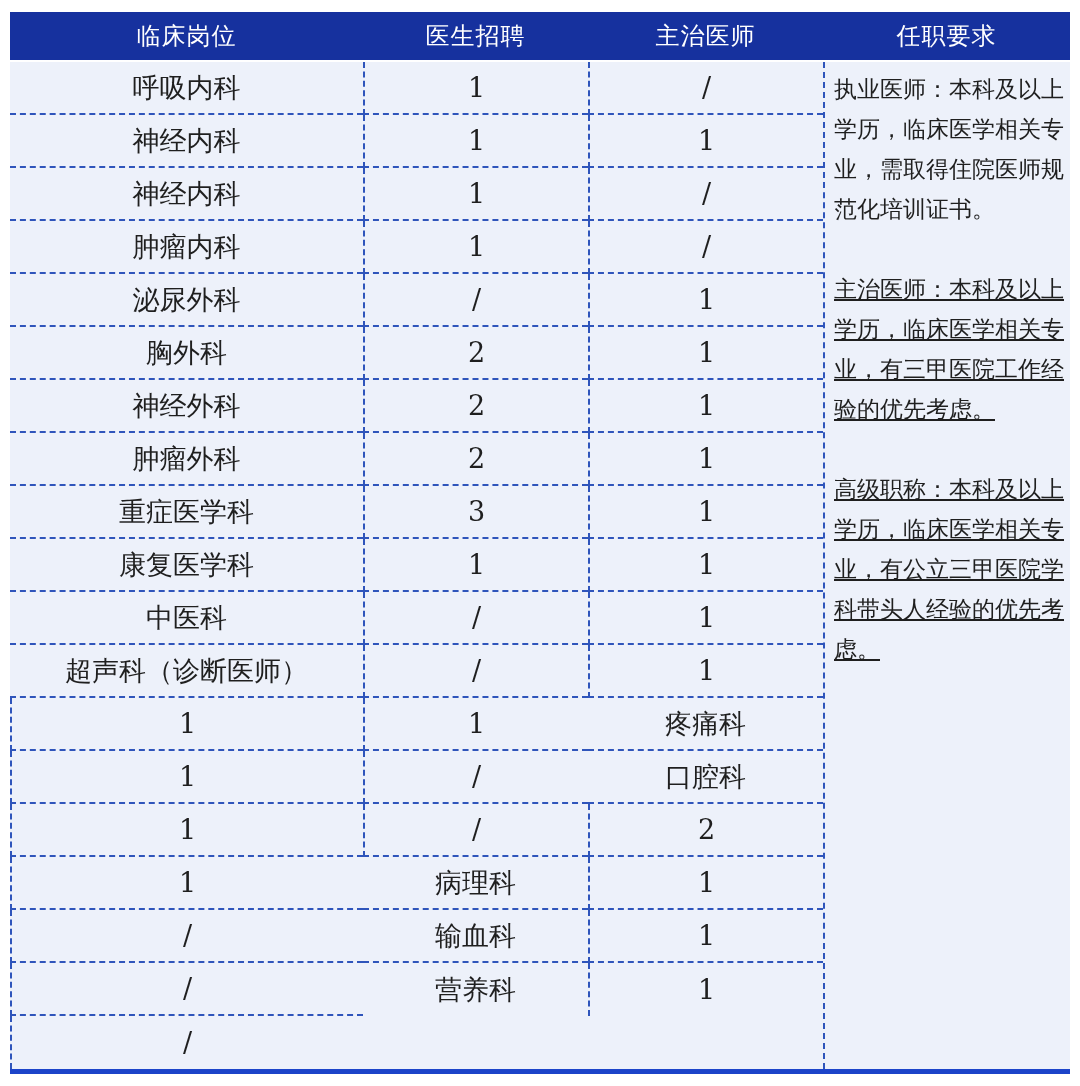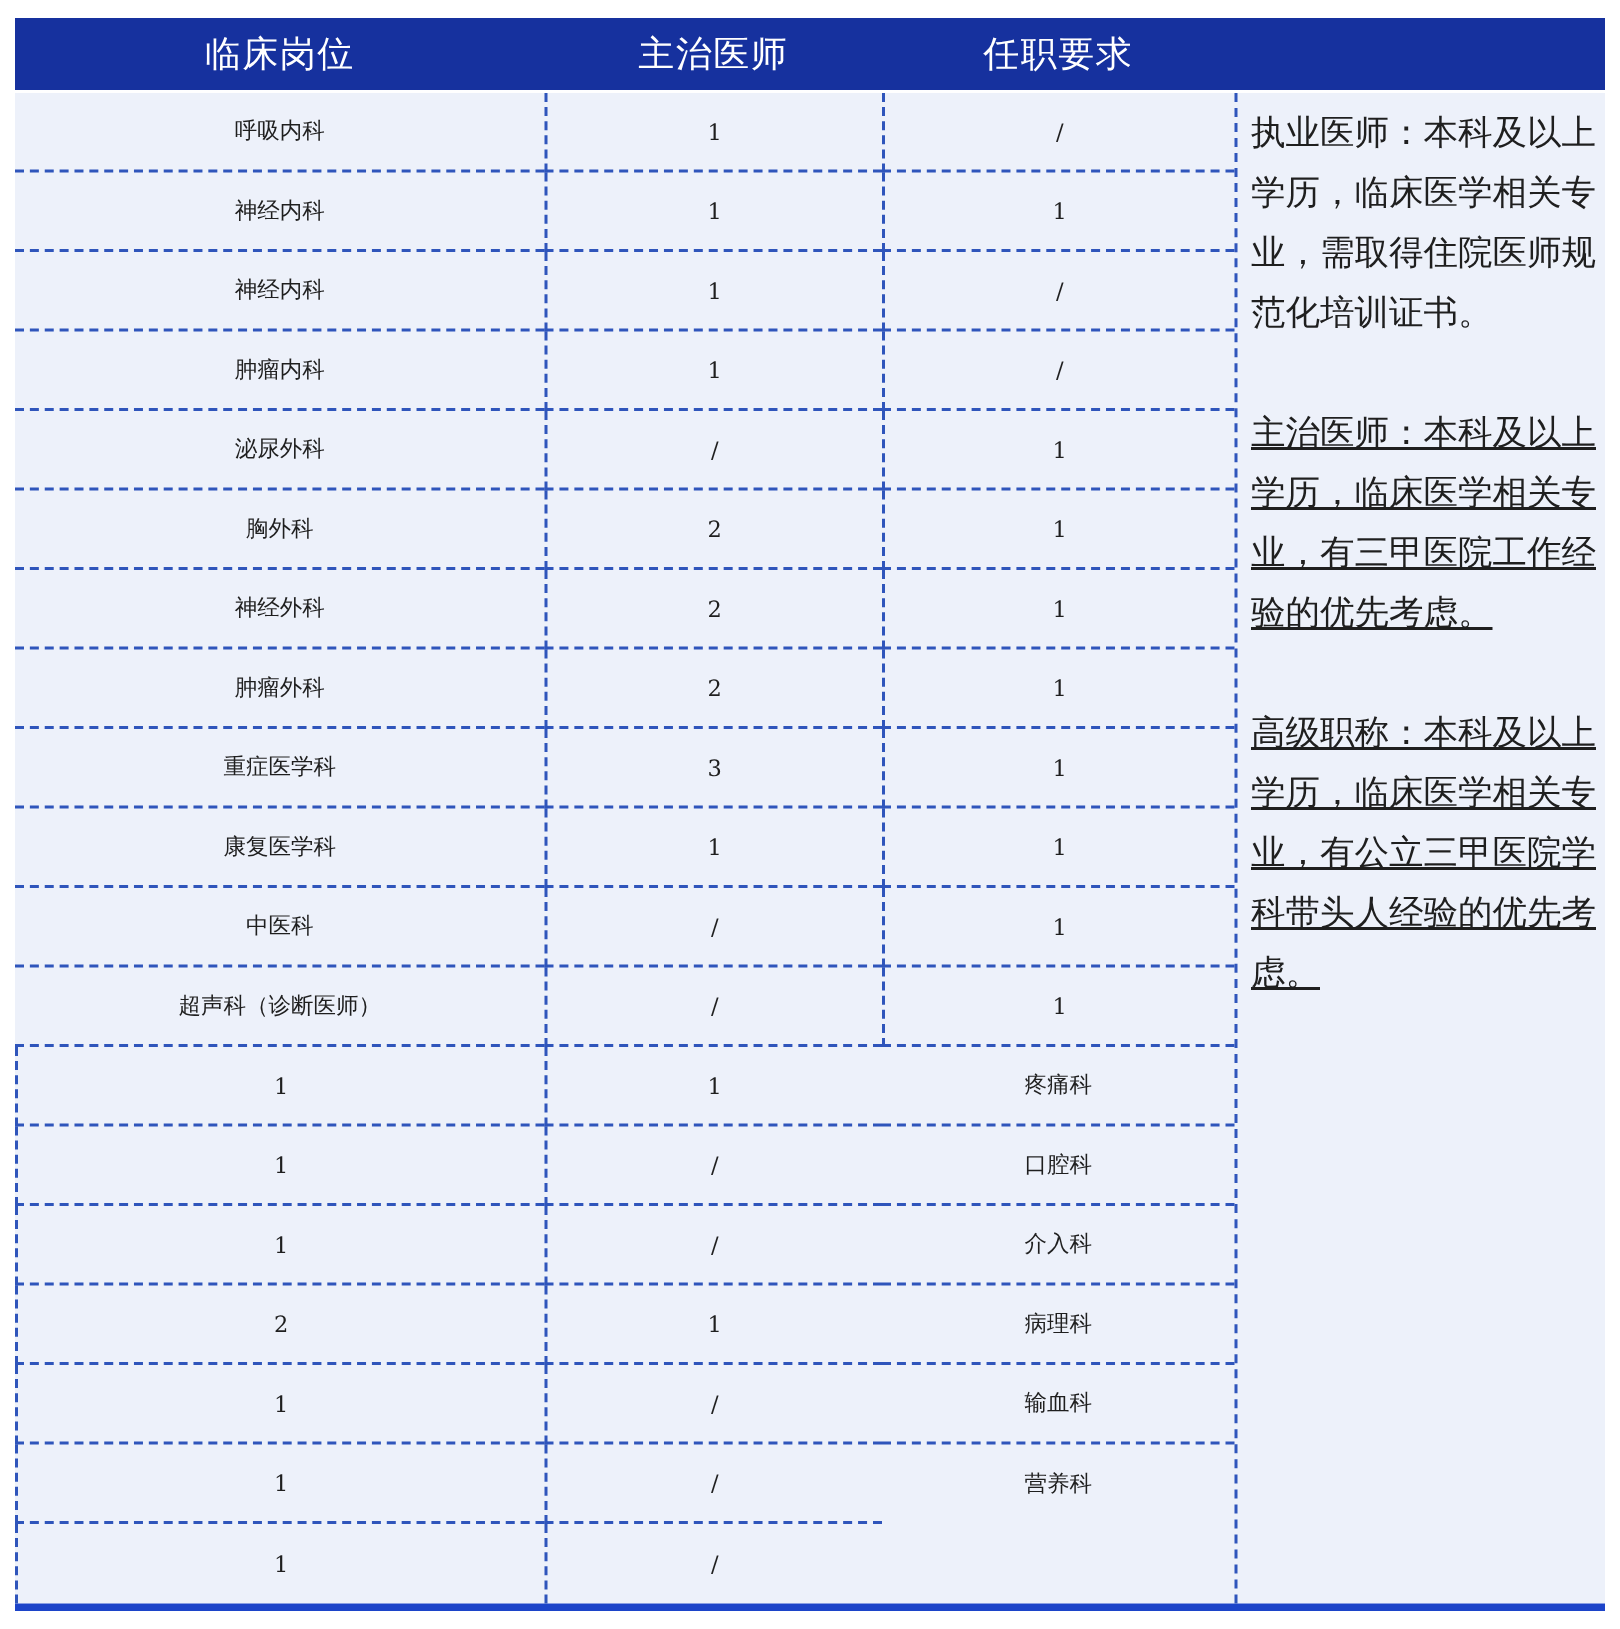--- a/index.html
+++ b/index.html
@@ -14,38 +14,39 @@
   html,body{width:1080px;height:1086px;background:#ffffff;
     font-family:"DejaVu Serif","Liberation Serif",serif;}
   .table-wrap{position:absolute;left:10px;top:12px;width:1060px;}
   .header-row{display:grid;grid-template-columns:353px 225px 235px 247px;
     height:50px;background:var(--header-bg);border-bottom:2px solid #ffffff;}
   .header-cell{display:flex;align-items:center;justify-content:center;
     color:var(--header-text);font-size:24px;letter-spacing:1px;}
   .body-grid{display:grid;grid-template-columns:353px 225px 235px 247px;
     grid-auto-rows:53px;background:var(--body-bg);color:var(--text);}
   .cell{display:flex;align-items:center;justify-content:center;
-    font-size:15px;overflow:hidden;white-space:nowrap;text-align:right;}
+    font-size:27px;overflow:hidden;white-space:nowrap;text-align:right;}
   .cell.c2,.cell.c3{border-left:2px dashed var(--grid-line);}
   .cell.hline{border-bottom:2px dashed var(--grid-line);}
   .req-cell{grid-column:4;grid-row:1 / span 19;
     border-left:2px dashed var(--grid-line);
     padding:7px 6px 8px 9px;font-size:23px;line-height:40px;
     color:var(--text);text-align:justify;}
   .req-cell p{margin:0;}
   .req-cell p + p{margin-top:40px;text-decoration:underline;}
   .bottom-bar{height:5px;background:var(--bottom-bar);}
 </style>
 </head>
 <body>
 
 <div class="table-wrap">
 
   <div class="header-row">
     <div class="header-cell">临床岗位</div>
+    <div class="header-cell">医生招聘</div>
     <div class="header-cell">主治医师</div>
     <div class="header-cell">任职要求</div>
   </div>
 
   <div class="body-grid">
     <div class="req-cell">
       <p>执业医师：本科及以上学历，临床医学相关专业，需取得住院医师规范化培训证书。</p>
       <p>主治医师：本科及以上学历，临床医学相关专业，有三甲医院工作经验的优先考虑。</p>
       <p>高级职称：本科及以上学历，临床医学相关专业，有公立三甲医院学科带头人经验的优先考虑。</p>
     </div>
@@ -102,21 +103,20 @@
   <div class="cell c3 hline">1</div>
 
   <div class="cell c1 hline">疼痛科</div>
   <div class="cell c2 hline">1</div>
   <div class="cell c3 hline">/</div>
 
   <div class="cell c1 hline">口腔科</div>
   <div class="cell c2 hline">1</div>
   <div class="cell c3 hline">/</div>
 
-  <div class="cell c1 hline">介入科</div>
   <div class="cell c2 hline">2</div>
   <div class="cell c3 hline">1</div>
 
   <div class="cell c1 hline">病理科</div>
   <div class="cell c2 hline">1</div>
   <div class="cell c3 hline">/</div>
 
   <div class="cell c1 hline">输血科</div>
   <div class="cell c2 hline">1</div>
   <div class="cell c3 hline">/</div>

